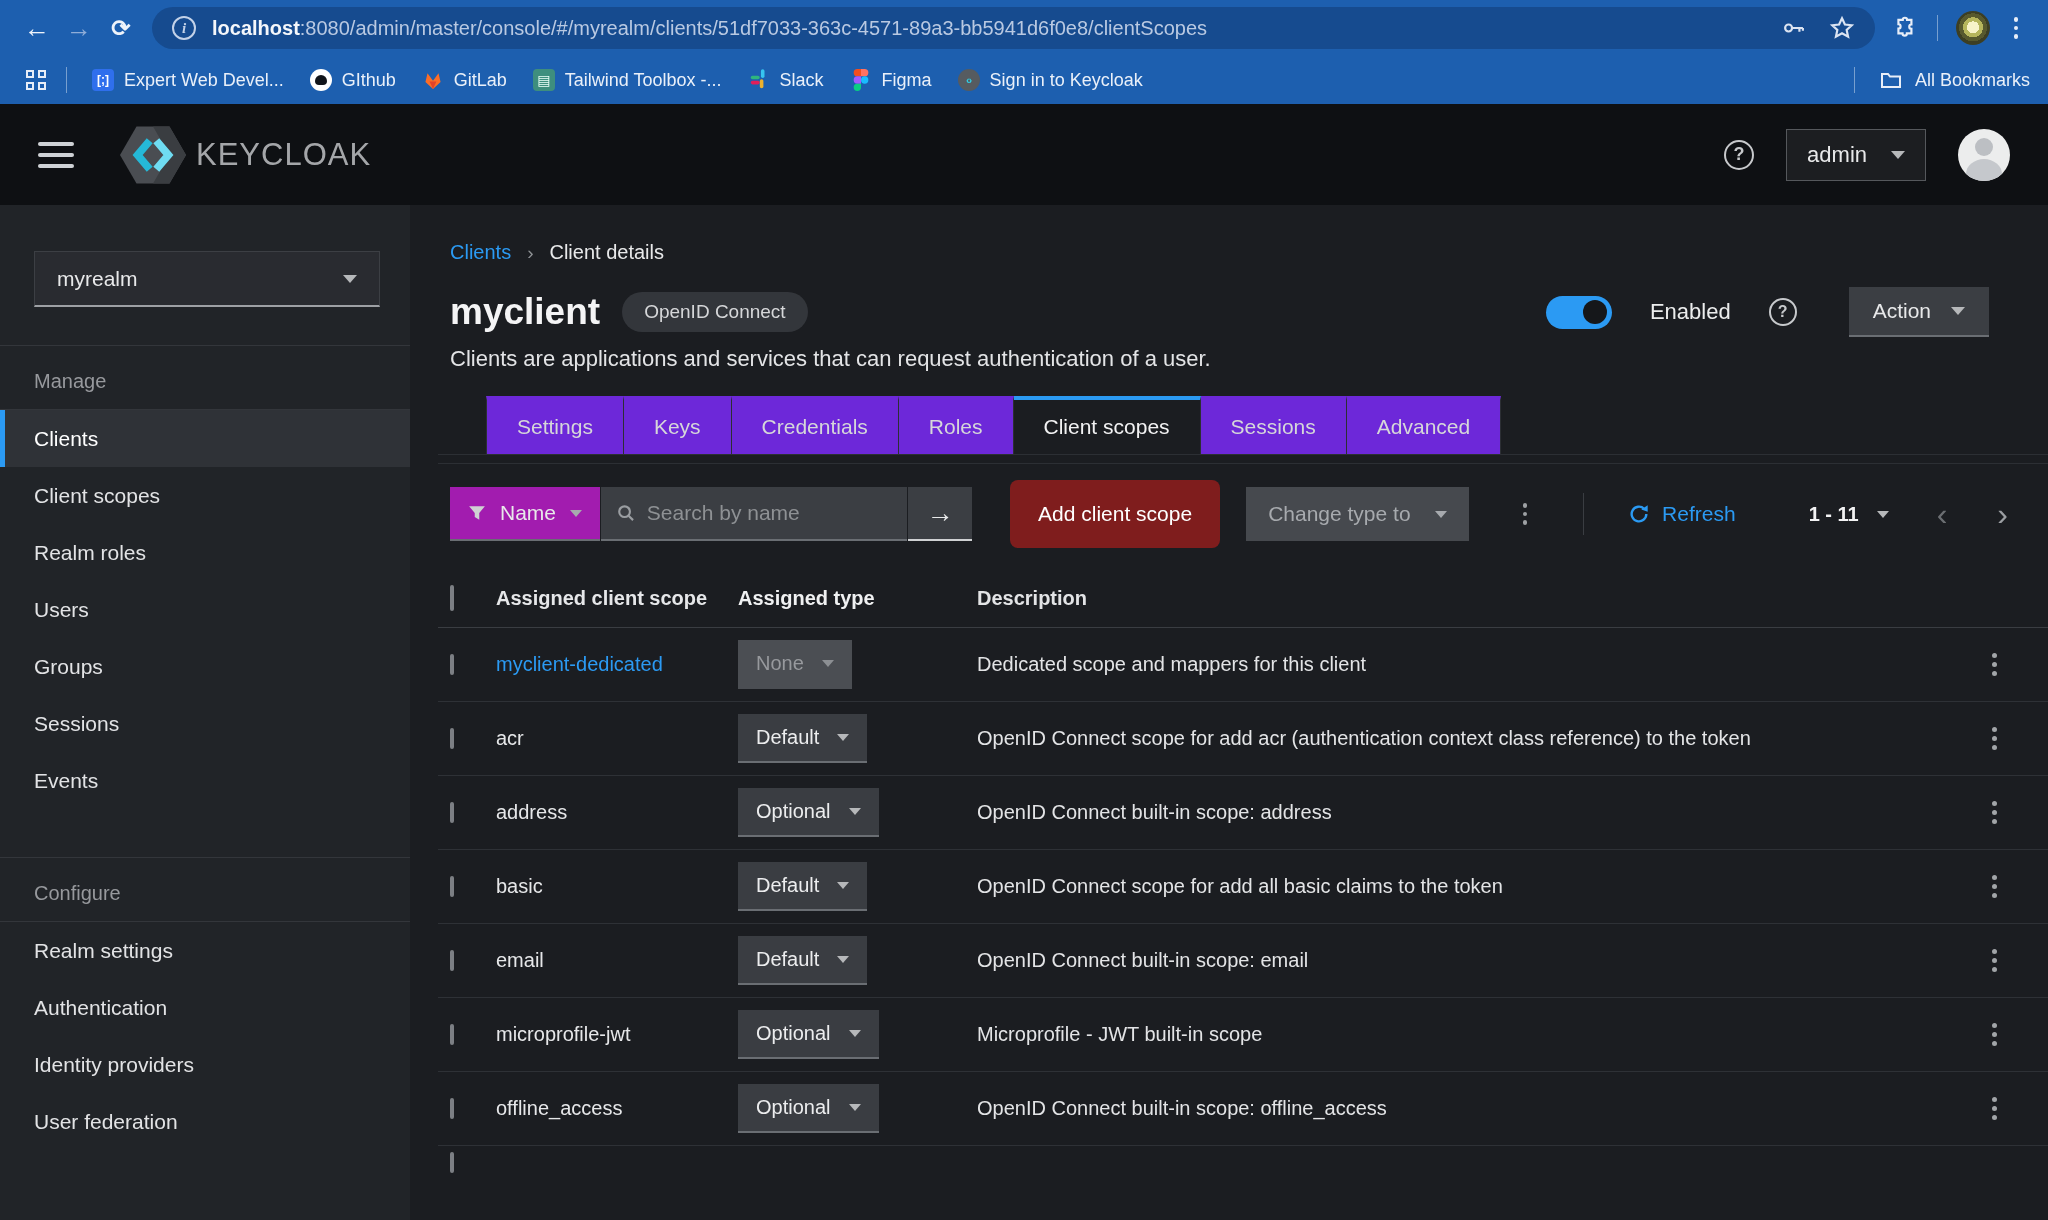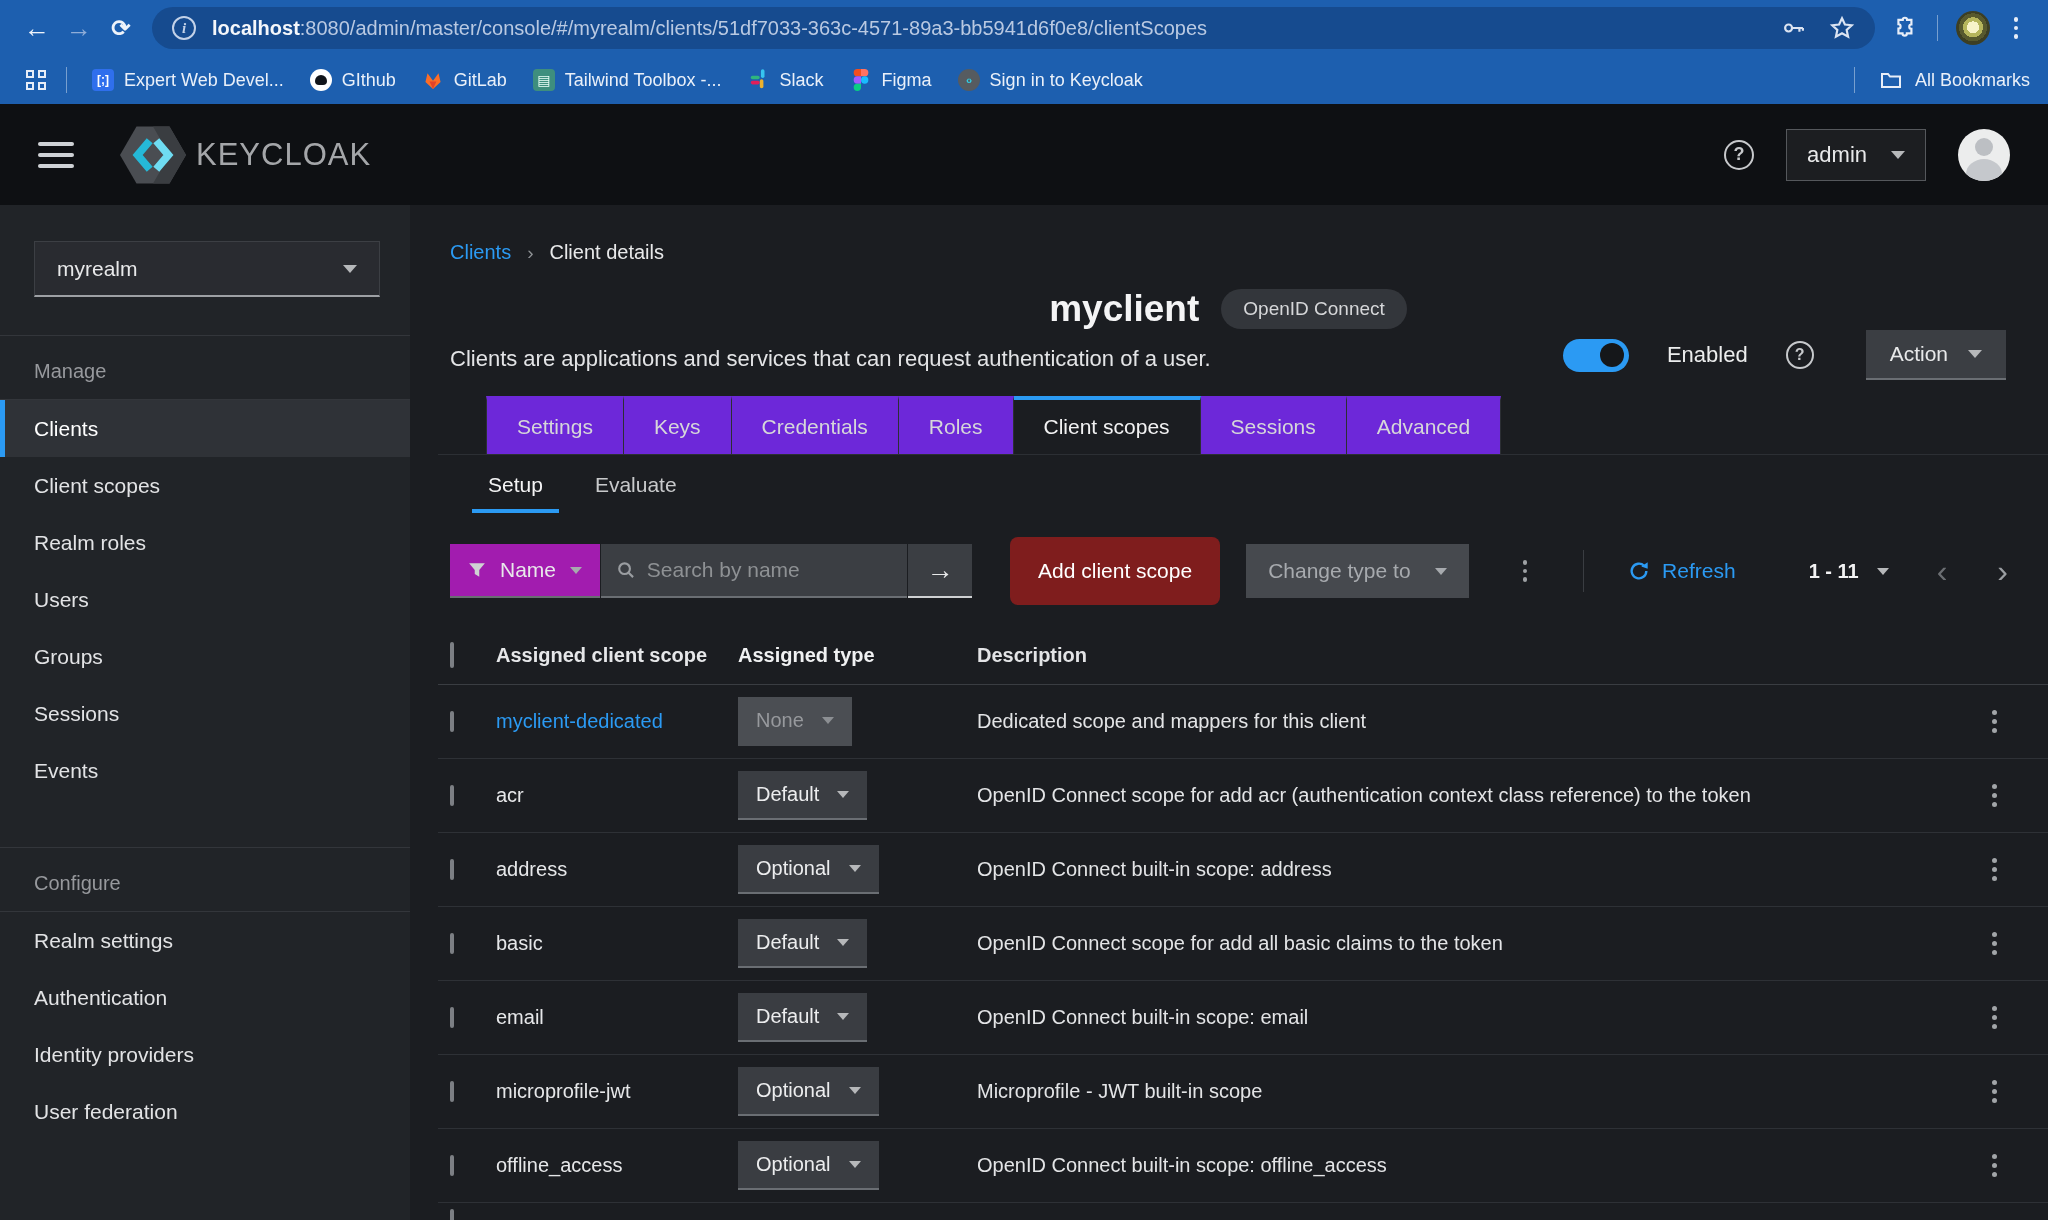--- a/index.html
+++ b/index.html
@@ -46,36 +46,36 @@
   .help-circle { width:30px; height:30px; border:2.5px solid #c7c9cc; border-radius:50%; color:#c7c9cc; font-size:18px; font-weight:bold; display:flex; align-items:center; justify-content:center; }
   .user-menu { display:flex; align-items:center; gap:24px; border:1px solid #55585c; background:#1c1e21; padding:12px 20px; font-size:22px; color:#e8e9ea; }
   .caret { width:0; height:0; border-left:7px solid transparent; border-right:7px solid transparent; border-top:8px solid #b6b8ba; }
   .mast-avatar { width:52px; height:52px; border-radius:50%; background:#eceded; position:relative; overflow:hidden; }
   .mast-avatar::before { content:""; position:absolute; top:9px; left:17px; width:18px; height:18px; border-radius:50%; background:#bcbfc3; }
   .mast-avatar::after { content:""; position:absolute; top:30px; left:8px; width:36px; height:30px; border-radius:50% 50% 0 0; background:#c5c8cc; }
 
   
   .app-body { flex:1; display:flex; min-height:0; }
   .sidebar { width:410px; background:#212428; flex:0 0 auto; display:flex; flex-direction:column; }
-  .realm-select { margin:36px 30px 38px 34px; height:56px; background:#292b30; border:1px solid #3c3f44; border-bottom:2px solid #9da0a4; display:flex; align-items:center; justify-content:space-between; padding:0 22px; font-size:21px; color:#e8e9ea; cursor:pointer; }
+  .realm-select { margin:46px 30px 38px 34px; height:56px; background:#292b30; border:1px solid #3c3f44; border-bottom:2px solid #9da0a4; display:flex; align-items:center; justify-content:space-between; padding:0 22px; font-size:21px; color:#e8e9ea; cursor:pointer; }
   .nav-section { border-top:1px solid #33363b; }
   .nav-section.configure { margin-top:48px; }
   .nav-label { padding:24px 0 16px 34px; color:#97999d; font-size:20px; border-bottom:1px solid #33363b; }
   .nav-item { height:57px; display:flex; align-items:center; padding-left:34px; font-size:21px; color:#e2e3e5; position:relative; cursor:pointer; }
   .nav-item.active { background:#2f3237; color:#fff; }
   .nav-item.active::before { content:""; position:absolute; left:0; top:0; bottom:0; width:5px; background:#2b9af3; }
 
   .content { flex:1; background:#1b1d21; padding:36px 0 0 28px; min-width:0; display:flex; flex-direction:column; overflow:hidden; }
 
   .breadcrumb { display:flex; align-items:center; gap:16px; font-size:20px; padding-left:12px; }
   .crumb-link { color:#2b9af3; cursor:pointer; }
   .crumb-sep { color:#8e9194; font-size:19px; }
   .crumb-current { color:#e8e9ea; }
 
-  .page-head { display:flex; align-items:center; margin-top:24px; padding:0 42px 0 12px; height:48px;flex-direction:column; }
+  .page-head { display:flex; align-items:center; margin-top:24px; padding:0 59px 0 12px; height:48px; }
   .title-wrap { display:flex; align-items:center; gap:22px; }
   .page-title { font-size:37px; font-weight:bold; color:#f4f4f5; }
   .badge { background:#33363b; color:#d6d7d9; border-radius:999px; padding:9px 22px; font-size:19px; }
   .head-controls { margin-left:auto; display:flex; align-items:center; gap:38px; }
   .toggle { width:66px; height:33px; border-radius:17px; background:#2b9af3; position:relative; cursor:pointer; }
   .toggle::after { content:""; position:absolute; right:5px; top:4.5px; width:24px; height:24px; border-radius:50%; background:#15171a; }
   .enabled-label { font-size:22px; color:#eceded; }
   .help-circle.small { width:28px; height:28px; font-size:16px; }
   .action-btn { background:#3b3e43; border:none; border-bottom:2px solid #6a6e73; color:#e8e9ea; font-size:21px; padding:0 24px; height:50px; display:flex; align-items:center; gap:20px; margin-left:14px; cursor:pointer; }
 
@@ -328,24 +328,20 @@
       <div class="tabs-row">
         <div class="tab">Settings</div>
         <div class="tab">Keys</div>
         <div class="tab">Credentials</div>
         <div class="tab">Roles</div>
         <div class="tab active">Client scopes</div>
         <div class="tab">Sessions</div>
         <div class="tab">Advanced</div>
       </div>
 
-      <div class="subtabs">
-        <div class="subtab active">Setup</div>
-        <div class="subtab">Evaluate</div>
-      </div>
       <div class="divider"></div>
 
       <div class="toolbar">
         <div class="filter-btn">
           <svg width="18" height="18" viewBox="0 0 16 16">
               <path d="M1 2h14L10 8v6l-4-2.4V8L1 2z" fill="#cfd1d3"></path>
             </svg>
           <span>Name</span>
           <span class="caret dim"></span>
         </div>

